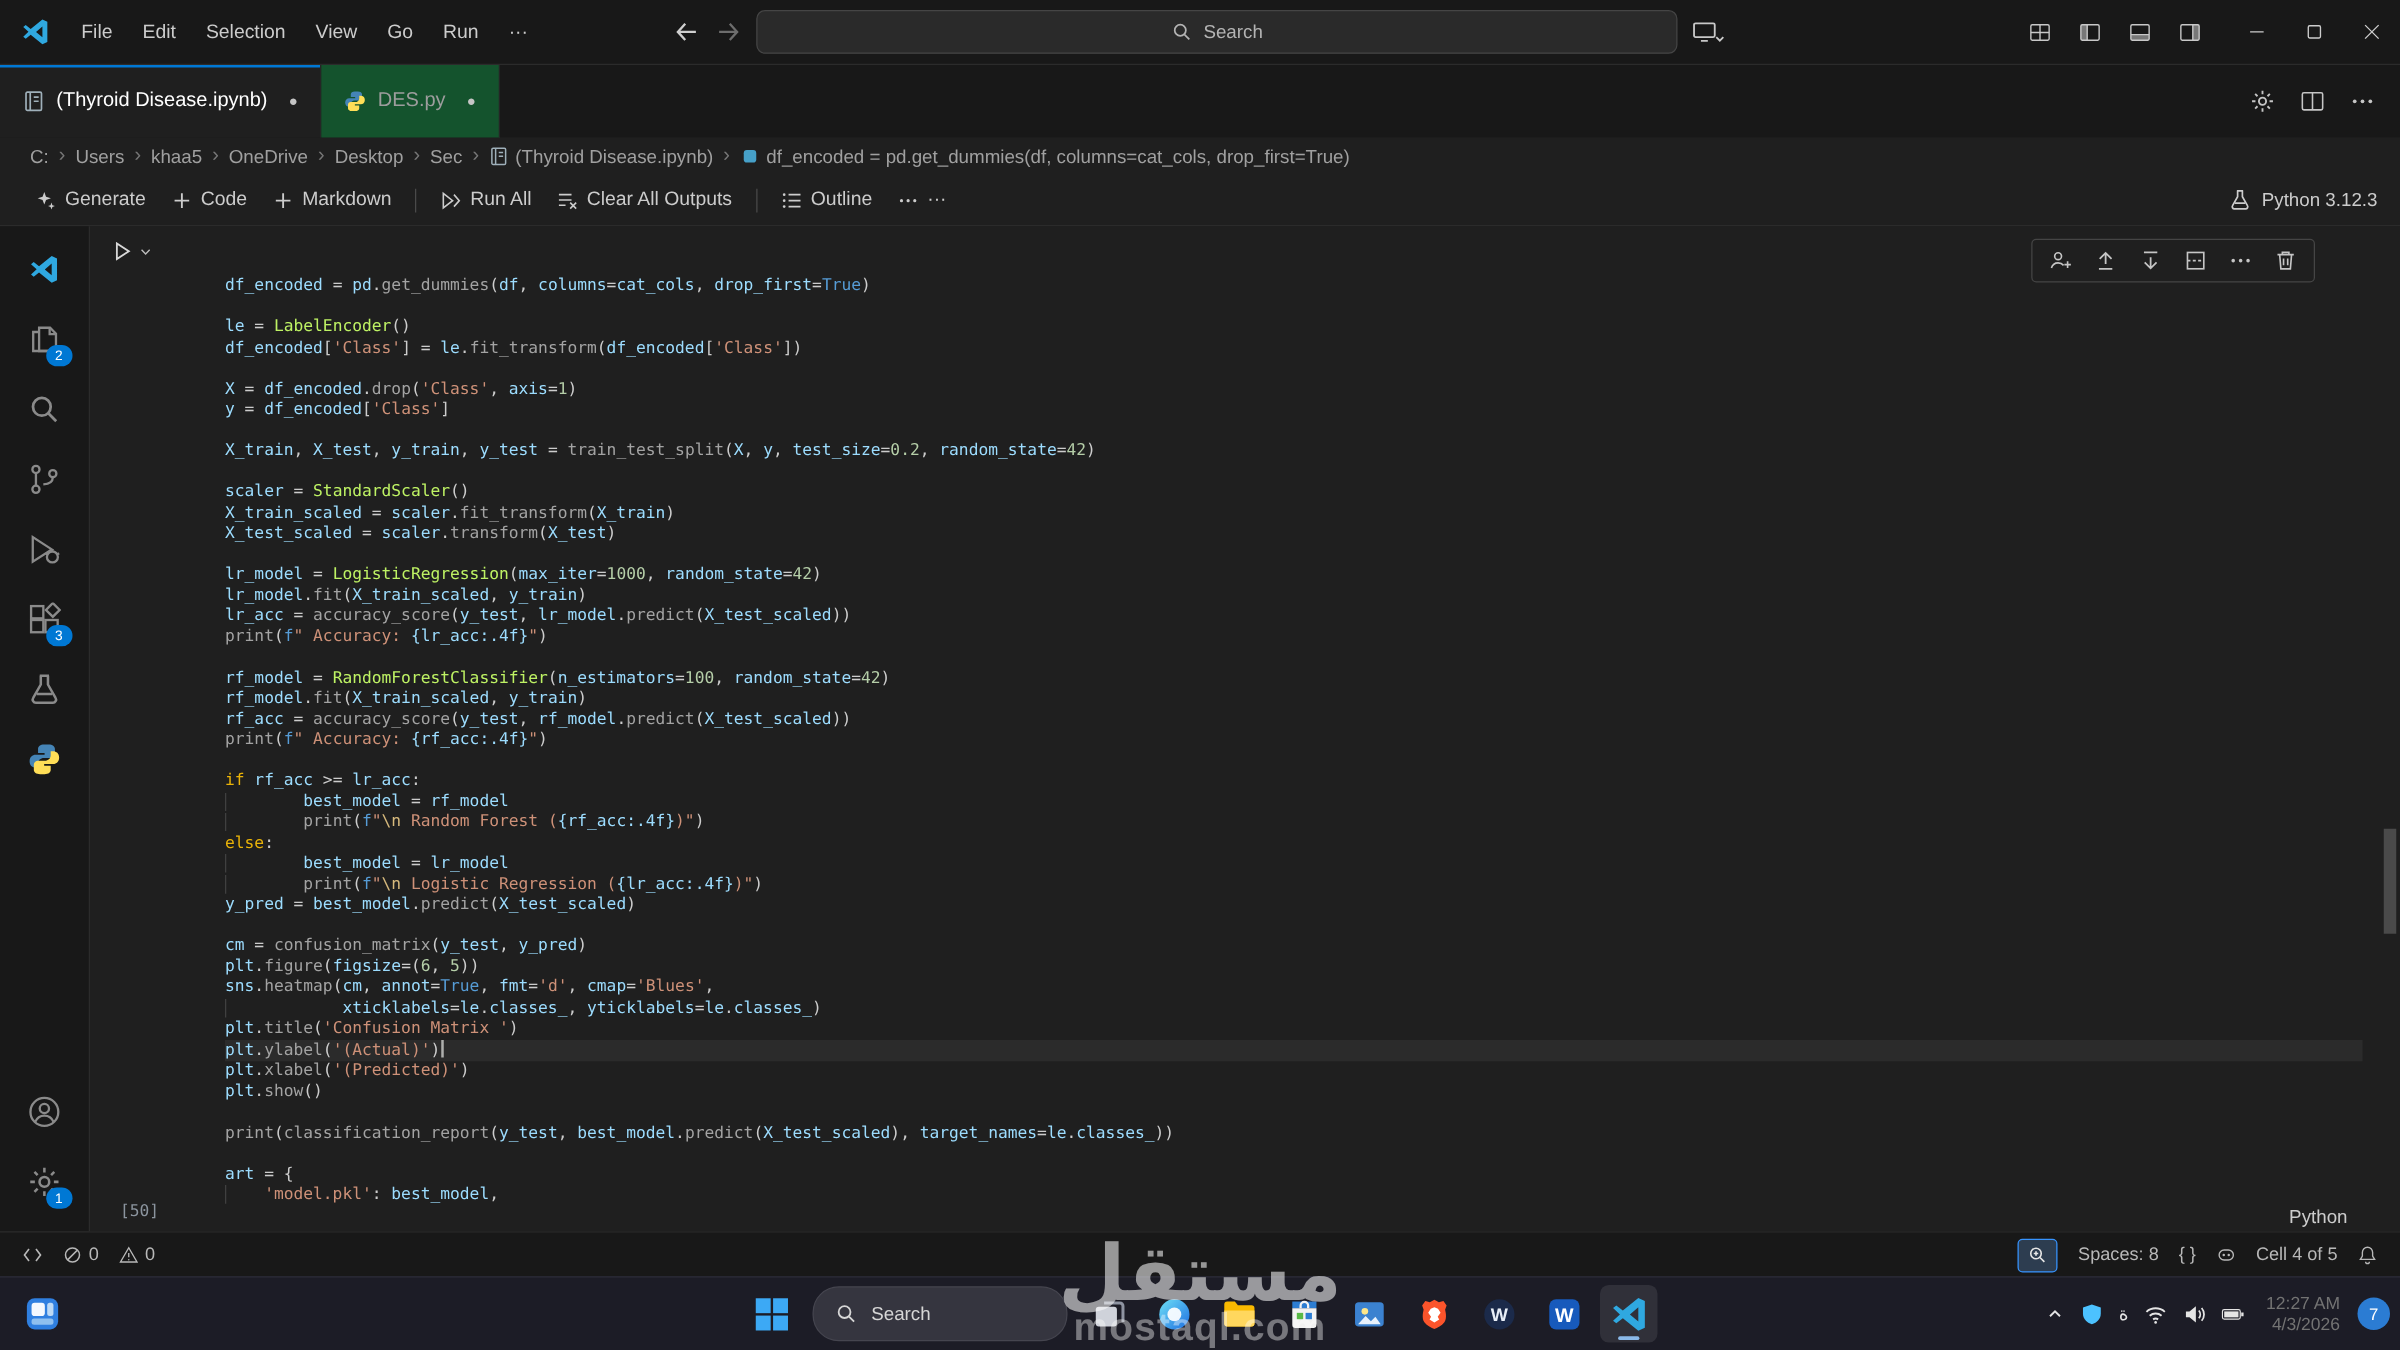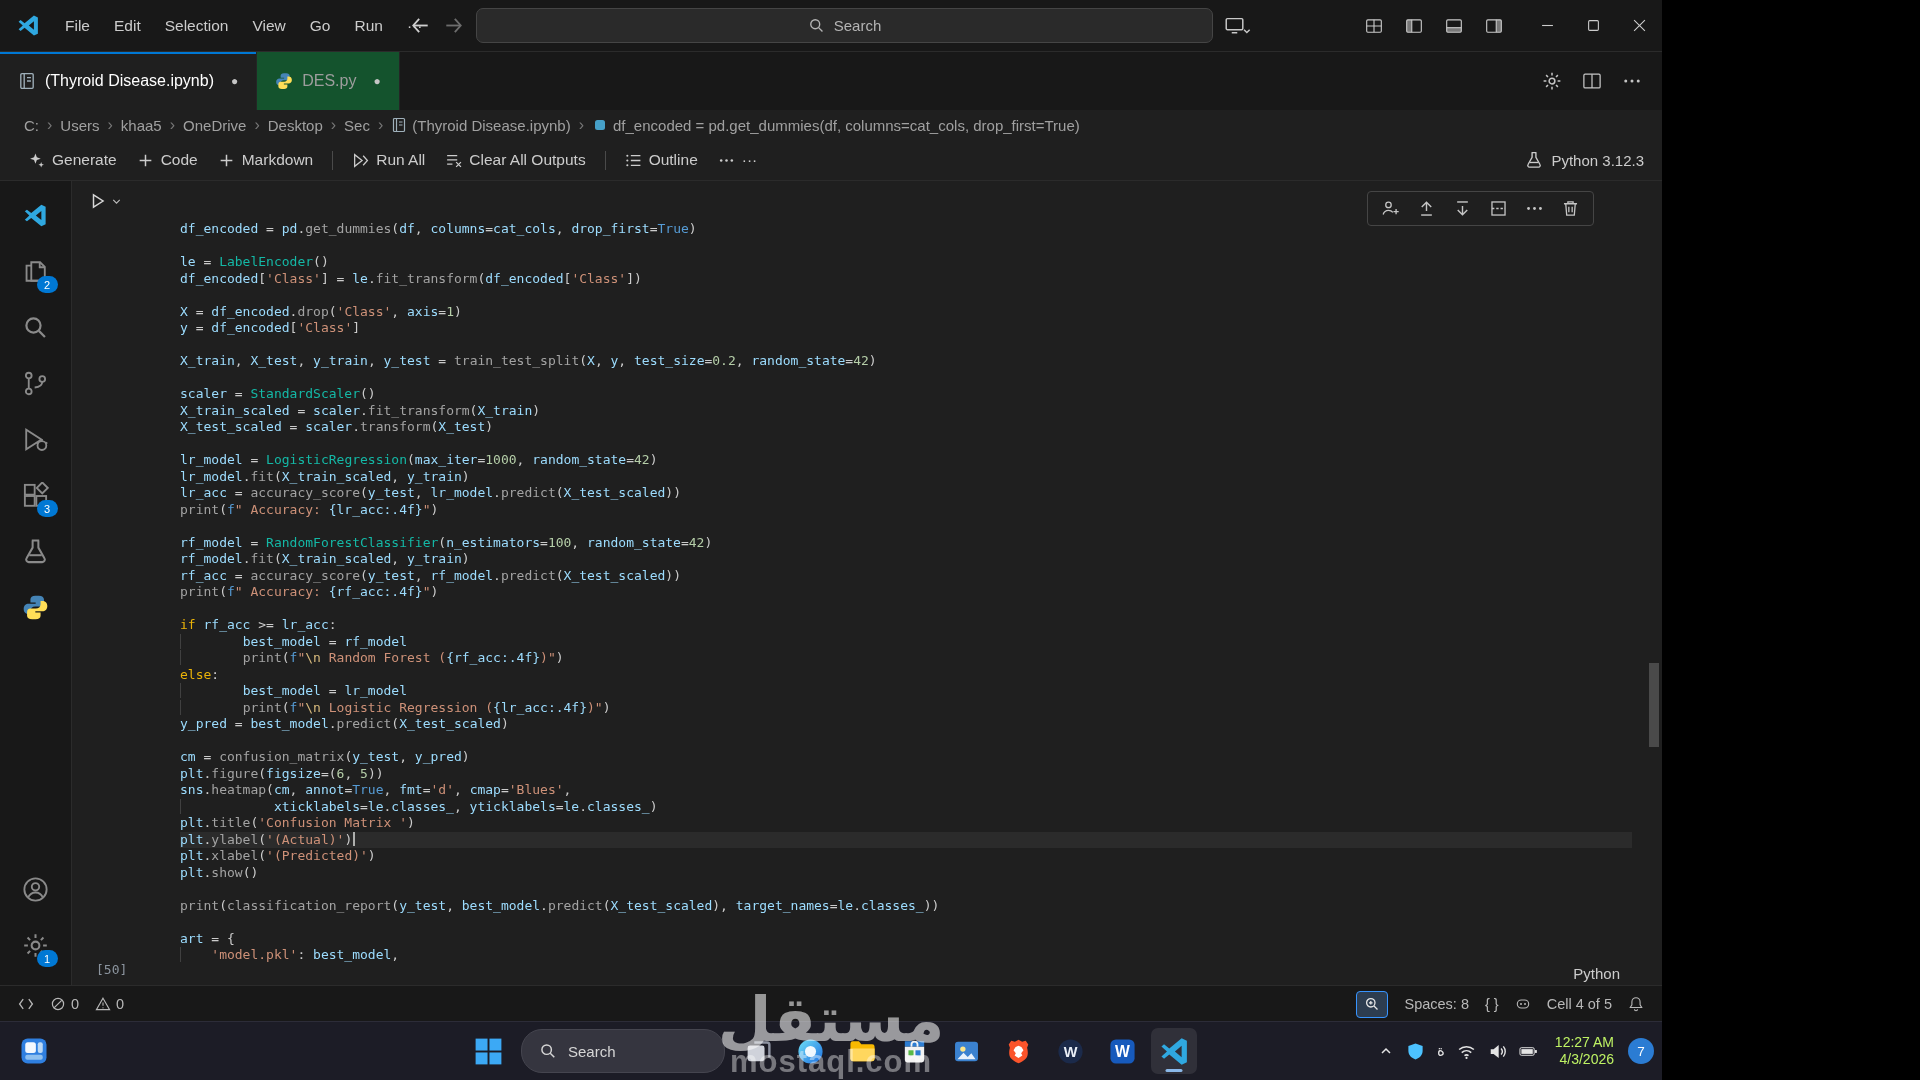--- a/index.html
+++ b/index.html
@@ -1,16 +1,16 @@
 <!DOCTYPE html>
 <html><head>
 <meta charset="utf-8">
 <style>
   html,body{margin:0;padding:0;background:#000;}
-  .screen{position:relative;width:1662px;height:1080px;overflow:hidden;background:#1f1f1f;
+  .screen{position:relative;width:1920px;height:1080px;overflow:hidden;background:#1f1f1f;
           font-family:"Liberation Sans","DejaVu Sans",sans-serif;color:#ccc;}
   svg{display:block;width:100%;height:100%;}
 
   
   .vscode{position:absolute;inset:0 0 58px 0;display:flex;flex-direction:column;}
 
   .titlebar{flex:0 0 51px;background:#181818;border-bottom:1px solid #2b2b2b;display:flex;align-items:center;position:relative;}
   .vsc-mark{width:25px;height:25px;margin-left:16px;flex:0 0 auto;}
   .menus{display:flex;margin-left:12px;}
   .menu-item{padding:6px 12px;font-size:15.5px;color:#cccccc;border-radius:6px;}
@@ -55,21 +55,21 @@
   .act-item{width:48px;height:52px;display:flex;align-items:center;justify-content:center;color:#8a8a8a;position:relative;margin-bottom:4px;}
   .act-ic{width:27px;height:27px;display:flex;}
   .act-badge{position:absolute;right:2px;bottom:4px;background:#0078d4;color:#fff;font-size:11px;min-width:17px;height:17px;border-radius:9px;display:flex;align-items:center;justify-content:center;padding:0 2px;}
   .act-bottom{margin-top:auto;padding-bottom:10px;display:flex;flex-direction:column;align-items:center;}
 
   .editor-col{flex:1;display:flex;flex-direction:column;min-width:0;}
   .editor{flex:1;position:relative;background:#1f1f1f;overflow:hidden;}
   #code{position:absolute;left:108px;top:40px;right:30px;font:13px/16.5px "DejaVu Sans Mono","Liberation Mono",monospace;}
   .code-line{min-height:16.5px;white-space:pre;}
   .code-line.cur{background:rgba(130,130,130,.12);}
-  .tok-v{color:#9CDCFE}.tok-f{color:#a3a3a3}.tok-c{color:#14b8a6}.tok-s{color:#CE9178}
+  .tok-v{color:#9CDCFE}.tok-f{color:#a3a3a3}.tok-c{color:#bef264}.tok-s{color:#CE9178}
   .tok-n{color:#B5CEA8}.tok-k{color:#569CD6}.tok-kc{color:#eab308}.tok-e{color:#D7BA7D}
   .tok-d{color:#CCCCCC}
   .tok-i{color:#ccc;box-shadow:inset 1px 0 0 #404040;}
   .caret{display:inline-block;width:1.6px;height:14px;background:#aeafad;margin-left:1px;vertical-align:-2px;}
 
   .run-col{position:absolute;left:17px;top:11px;display:flex;align-items:center;gap:3px;color:#d7d7d7;}
   .run-col .play{width:18px;height:18px;display:flex;}
   .run-col .chev{width:13px;height:13px;display:flex;color:#bdbdbd;}
 
   .cell-toolbar{position:absolute;top:10px;right:68px;display:flex;align-items:center;gap:17px;background:#1f1f1f;
@@ -95,21 +95,21 @@
   .tb-app .app-ic{width:29px;height:29px;display:flex;}
   .tb-app.active{background:rgba(255,255,255,.09);}
   .tb-app.active .app-ic{width:33px;height:33px;}
   .app-indicator{position:absolute;bottom:2px;left:50%;transform:translateX(-50%);width:17px;height:3px;border-radius:2px;background:#8ab8e8;}
   .tb-search{height:42px;border-radius:21px;background:#35353f;border:1px solid #45454f;display:flex;align-items:center;gap:11px;padding:0 17px;width:168px;color:#d6d6d6;font-size:15px;margin:0 4px;}
   .tb-search .cc-ic{width:18px;height:18px;}
   .tray{position:absolute;right:8px;top:0;height:100%;display:flex;align-items:center;gap:2px;}
   .tray-item{padding:0 6px;display:flex;align-items:center;color:#e4e4e4;font-size:15px;height:40px;border-radius:5px;}
   .tray-item .sb-ic{width:19px;height:19px;}
   .tray-item .sb-ic.small{width:16px;height:16px;}
-  .clock{text-align:right;font-size:14px;line-height:17.5px;color:#bef264;padding:0 9px;}
+  .clock{text-align:right;font-size:14px;line-height:17.5px;color:#737373;padding:0 9px;}
   .notif{width:26px;height:26px;border-radius:50%;background:#2b7cd3;color:#fff;display:flex;align-items:center;justify-content:center;font-size:13.5px;margin-left:3px;}
 
   .watermark{position:absolute;left:50%;bottom:0;transform:translateX(-50%);text-align:center;z-index:99;pointer-events:none;color:#fff;}
   .wm-ar{font-size:62px;font-weight:bold;opacity:.55;line-height:1.05;}
   .wm-la{font-size:31px;font-weight:bold;opacity:.4;letter-spacing:1px;margin-top:-8px;}
 </style>
 </head>
 <body>
 
 <div class="screen">

